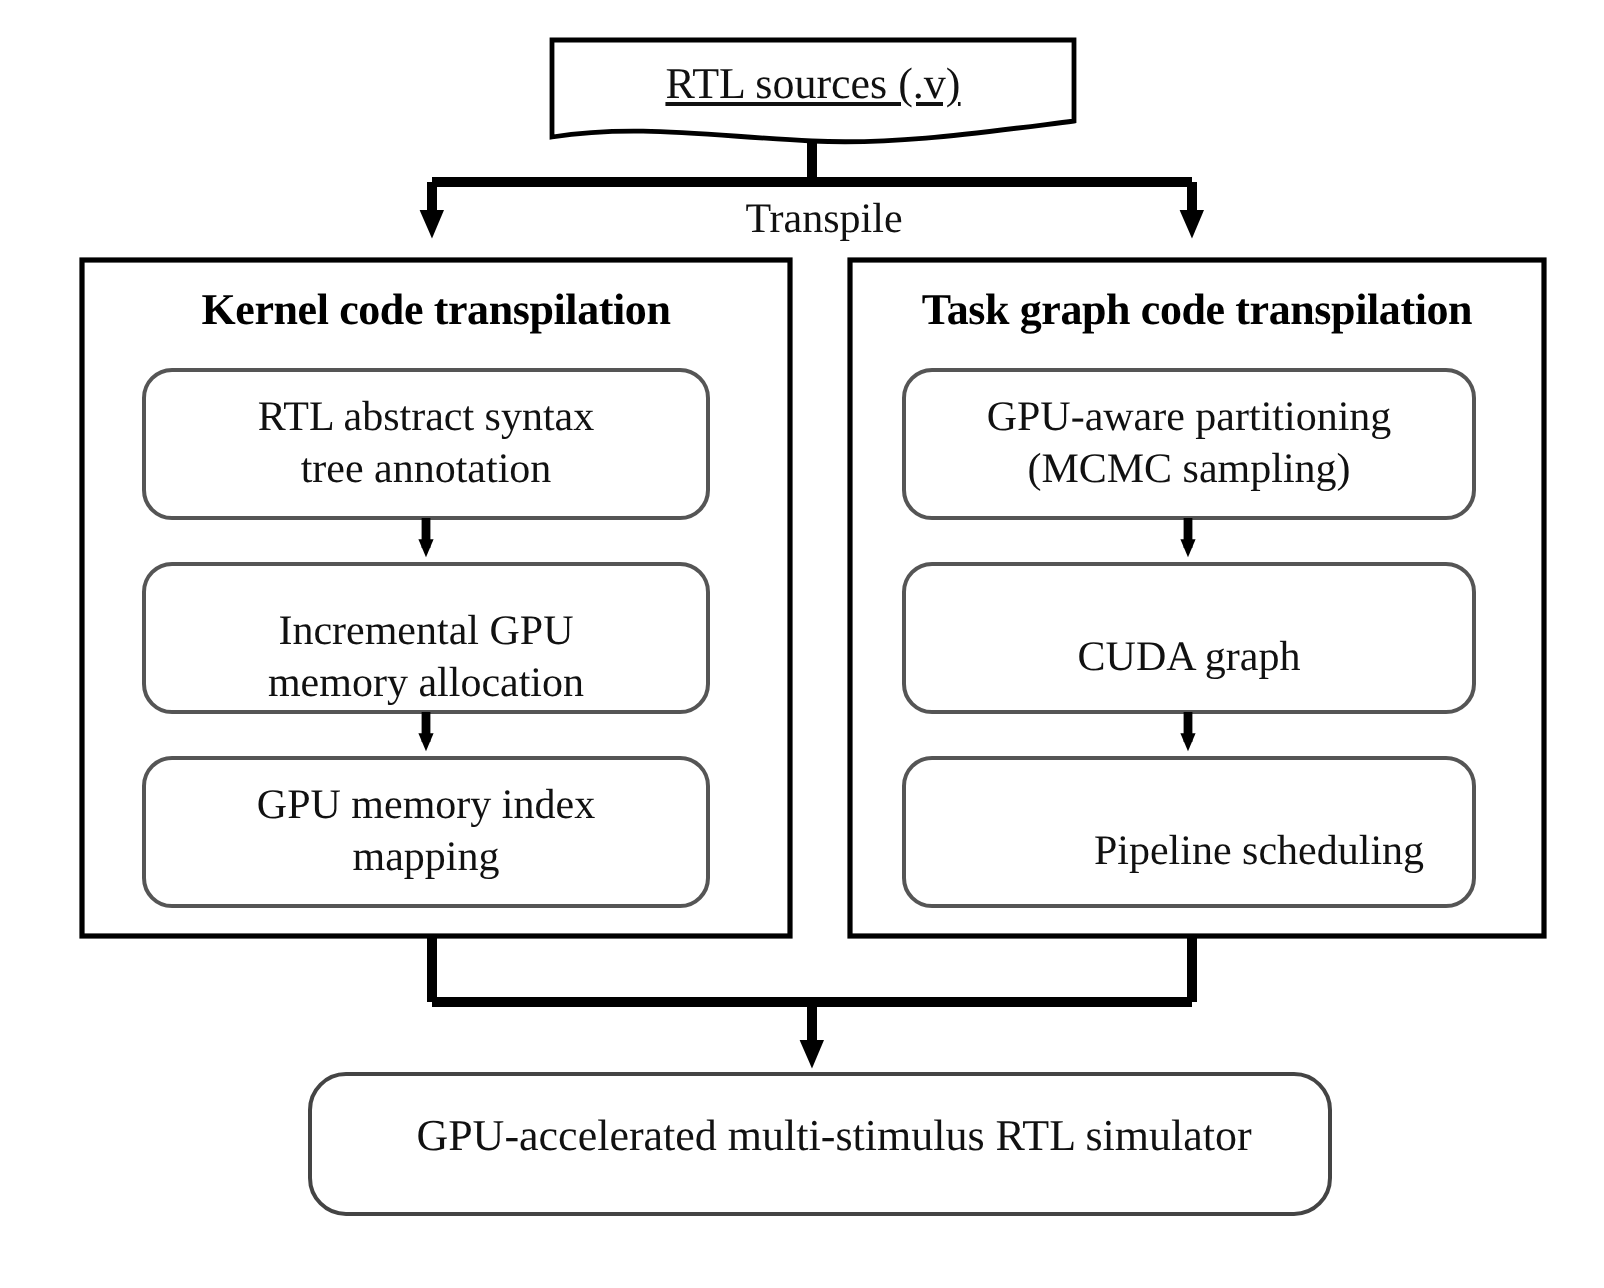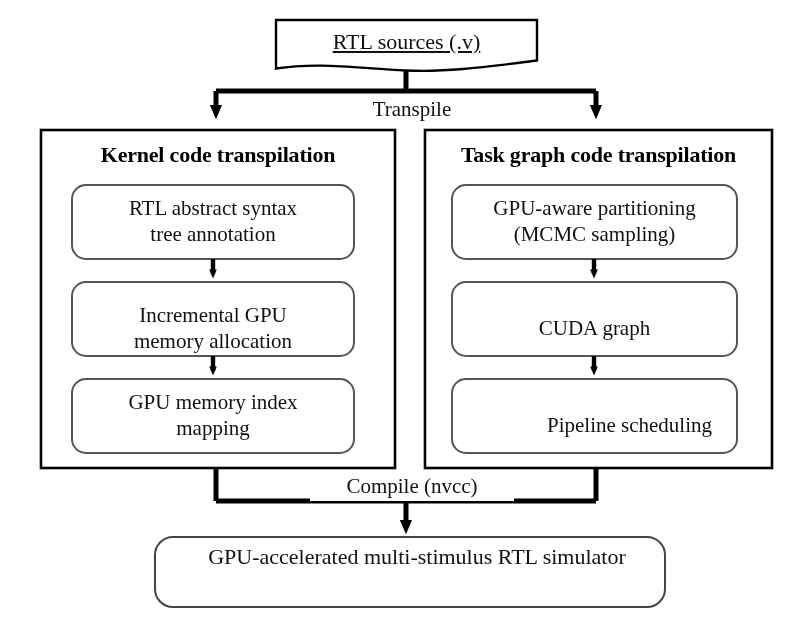--- a/index.html
+++ b/index.html
@@ -145,17 +145,16 @@
   <div class="node-text" style="left:72px; top:282px; width:282px; height:94px;">Incremental GPU
 memory allocation</div>
   <div class="node-text" style="left:72px; top:379px; width:282px; height:74px;">GPU memory index
 mapping</div>
 
   <div class="node-text" style="left:452px; top:185px; width:285px; height:74px;">GPU-aware partitioning
 (MCMC sampling)</div>
   <div class="node-text" style="left:452px; top:282px; width:285px; height:94px;">CUDA graph</div>
   <div class="node-text" style="left:452px; top:389px; width:325px; height:74px;margin-left:15px;">Pipeline scheduling</div>
 
-  <div class="edge-label" style="left:310px; top:471px; width:192px; height:30px;">Compile (nvcc)</div>
 
-  <div class="result-text" style="left:155px; top:522px; width:524px; height:70px;text-align:right;">GPU-accelerated multi-stimulus RTL simulator</div>
+  <div class="result-text" style="left:155px; top:533px; width:524px; height:70px;text-align:right;">GPU-accelerated multi-stimulus RTL simulator</div>
 
 </div>
 
 </body></html>

